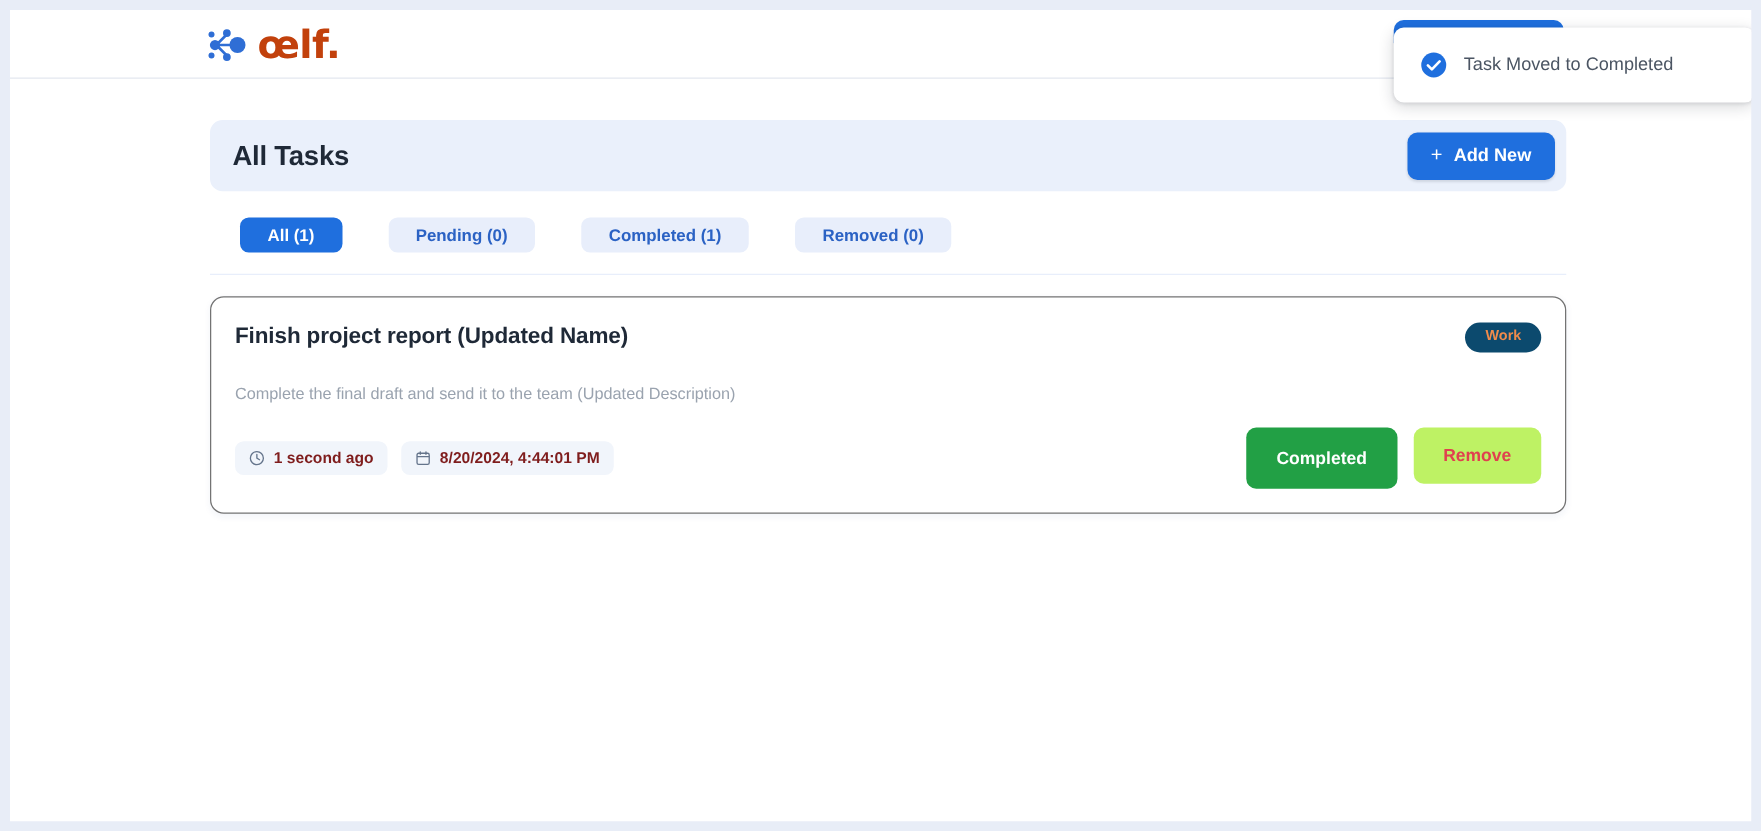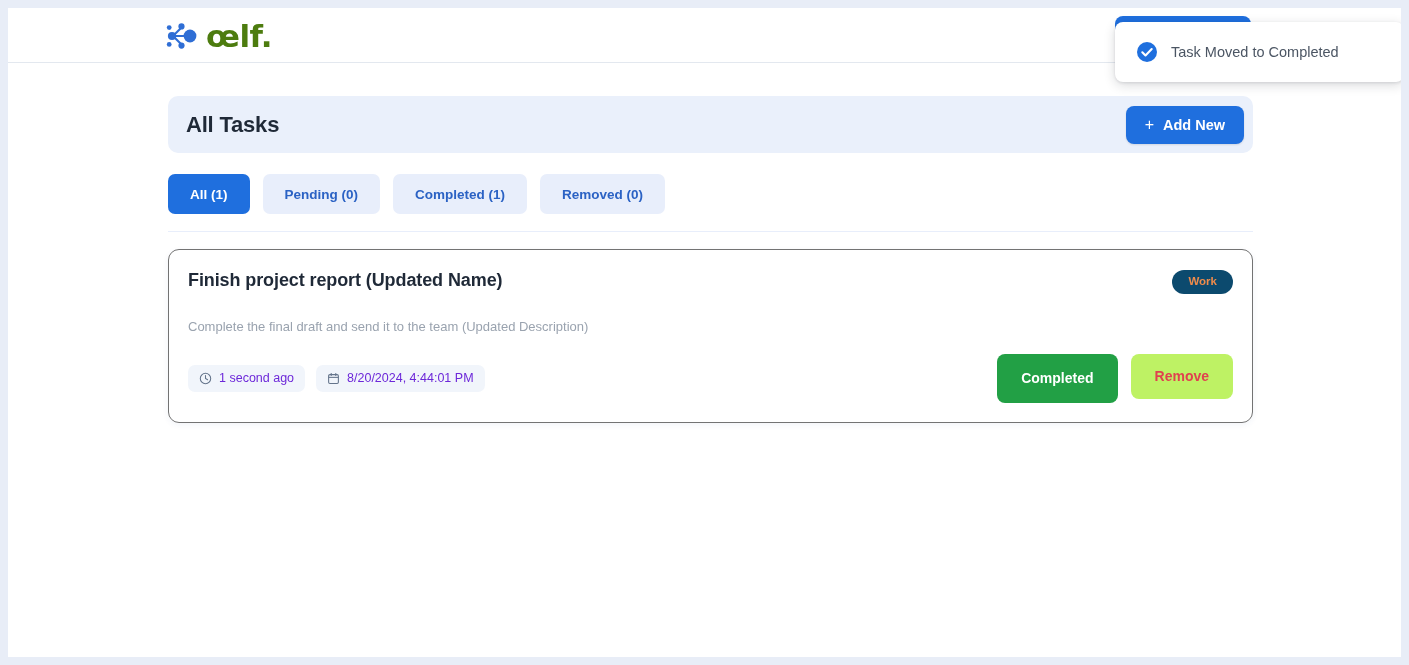--- a/index.html
+++ b/index.html
@@ -47,21 +47,21 @@
   }
   .brand-mark {
     width: 34px;
     height: 32px;
     display: block;
   }
   .brand-word {
     font-family: "DejaVu Sans", sans-serif;
     font-size: 31px;
     font-weight: 700;
-    color: #4d7c0f;
+    color: #c2410c;
     letter-spacing: -0.5px;
     line-height: 1;
   }
 
   
   .content {
     position: absolute;
     left: 160px;
     top: 88px;
     width: 1085px;
@@ -108,34 +108,35 @@
 
   
   .tabs {
     display: flex;
     gap: 13px;
     margin-top: 21px;
     padding-bottom: 17px;
     border-bottom: 1px solid #e8eefb;
   }
   .tab {
-    height: 40px;
+    height: 28px;
     border-radius: 7px;
     background: #e8eefb;
     color: #2b62c4;
     font-size: 13.5px;
     font-weight: 700;
     display: flex;
     align-items: center;
     justify-content: center;
     padding: 0 22px;
     border: none;
     cursor: pointer;
     font-family: "Liberation Sans", sans-serif;
     white-space: nowrap;
+    margin-left: 24px;
   }
   .tab.active {
     background: #1f6fde;
     color: #ffffff;
   }
 
   
   .task-card {
     margin-top: 17px;
     background: #ffffff;
@@ -185,22 +186,23 @@
   }
   .meta-chip {
     background: #f1f5fb;
     border-radius: 7px;
     height: 27px;
     display: flex;
     align-items: center;
     gap: 7px;
     padding: 0 11px;
     font-size: 12.5px;
-    color: #6d28d9;
+    color: #7f1d1d;
     white-space: nowrap;
+    font-weight: bold;
   }
   .meta-chip svg { display: block; }
   .task-actions {
     display: flex;
     gap: 13px;
   }
   .btn-completed {
     background: #22a045;
     color: #ffffff;
     border: none;

